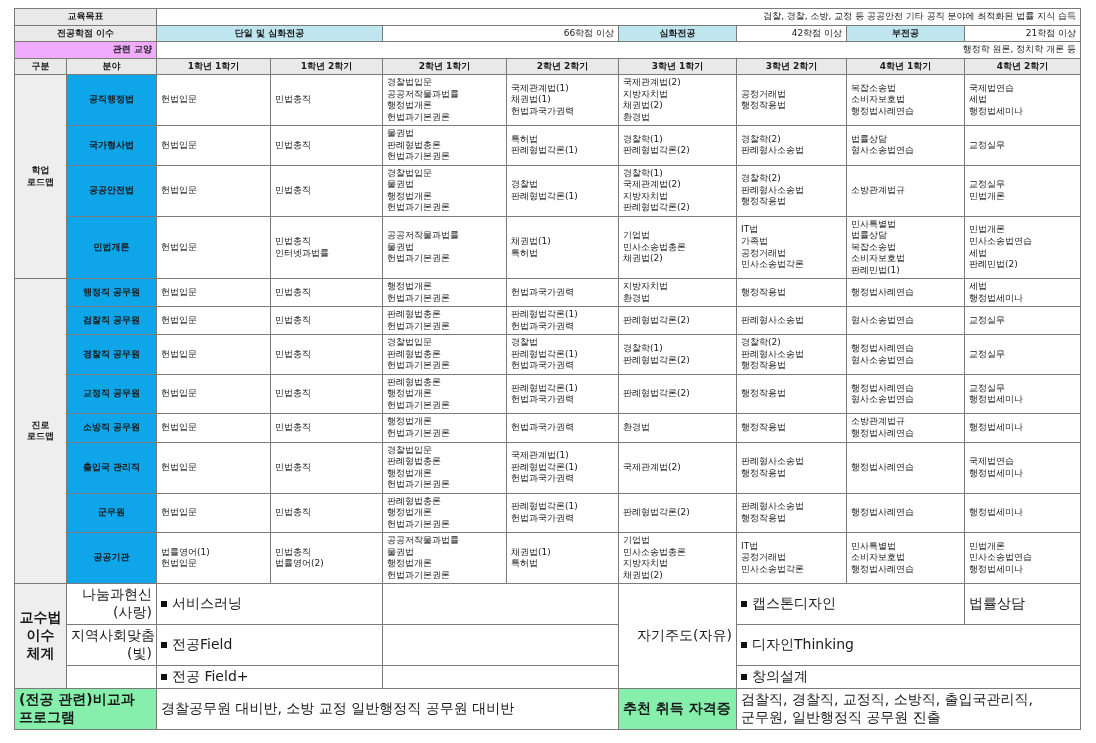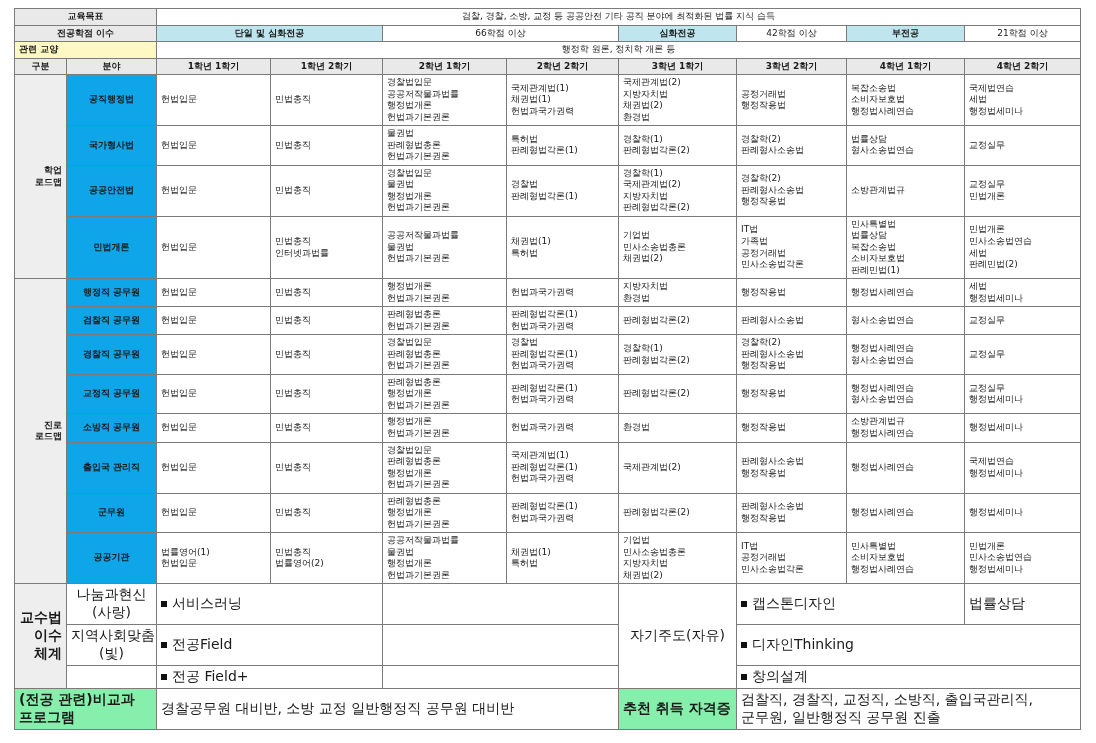--- a/index.html
+++ b/index.html
@@ -18,26 +18,26 @@
   .title .chk{font-size:14px;margin-right:4px;}
   table{border-collapse:collapse;table-layout:fixed;width:1066px;}
   td{
     border:1px solid #7b7b7b;
     padding:2px 4px;
     vertical-align:middle;
     line-height:1.28;
     font-size:9px;
     word-break:keep-all;
   }
-  .ctr{text-align:center;}
+  .ctr{text-align:right;}
   .grayhdr{background:#e9e9e9;font-weight:bold;text-align:center;}
-  .greenhdr{background:#fef9c3;font-weight:bold;text-align:left;}
+  .greenhdr{background:#f0abfc;font-weight:bold;text-align:right;}
   .cyan{background:#bfe6ef;font-weight:bold;text-align:center;}
   .rowlbl{background:#0ea5e9;font-weight:bold;text-align:center;}
-  .vlbl{background:#eeeeee;font-weight:bold;text-align:right;}
+  .vlbl{background:#eeeeee;font-weight:bold;text-align:center;}
   .cell{white-space:pre-line;}
   .footer td{font-size:14px;}
   .bullet{display:inline-block;width:6px;height:6px;background:#111;margin-right:5px;vertical-align:middle;}
   .lastlbl{background:#86efac;font-weight:bold;text-align:left;}
 </style>
 </head>
 <body>
 
 <div class="page">
 

